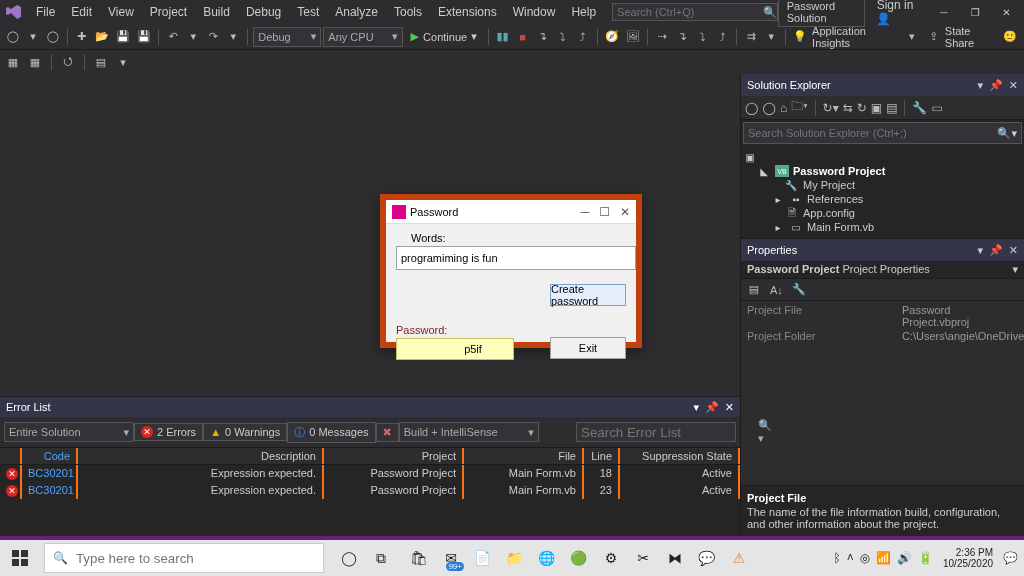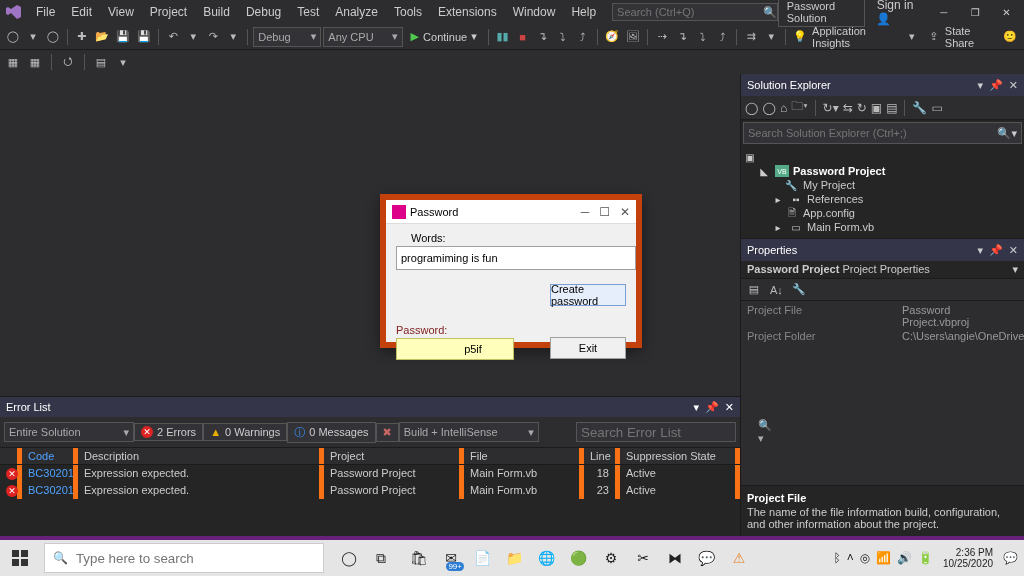--- a/index.html
+++ b/index.html
@@ -68,21 +68,21 @@
 .prop-desc .t { font-weight:bold; color:#fff; margin-bottom:2px; }
 
 
 .errorlist { position:absolute; left:0; bottom:40px; width:740px; height:140px; background:#252526; border-top:1px solid #1b1b1c; display:flex; flex-direction:column; }
 .el-head { height:20px; background:#35354a; color:#fff; display:flex; align-items:center; padding:8px 6px; font-size:11px; }
 .el-head .pin{margin-left:auto;display:flex;gap:6px;}
 .el-filter { height:31px; background:#2d2d30; display:flex; align-items:center; padding:0 4px; border-bottom:1px solid #1b1b1c; }
 .el-chip { display:flex; align-items:center; gap:4px; padding:2px 6px; background:#333337; border:1px solid #555; font-size:11px; }
 .el-table { flex:1; overflow:auto; font-size:11px; }
 .el-th { display:flex; background:#2d2d30; border-bottom:1px solid #1b1b1c; color:#ccc; }
-.el-th > div, .el-tr > div { padding:2px 6px; border-right:5px solid #f97316; }
+.el-th > div, .el-tr > div { padding:2px 6px; border-right:2px solid #f97316;text-align:right; }
 .c-icon{width:22px;} .c-code{width:56px;color:#4fa3ff;} .c-desc{flex:1;} .c-proj{width:140px;} .c-file{width:120px;} .c-line{width:36px;text-align:right;} .c-sup{width:120px;}
 .el-tr { display:flex; color:#ccc; }
 .err-ic { color:#fff; background:#d22; border-radius:50%; width:12px; height:12px; display:inline-flex; align-items:center; justify-content:center; font-size:9px; }
 
 
 .status { position:absolute; left:0; right:0; bottom:18px; height:22px; background:#68217a; color:#fff; display:flex; align-items:center; padding:0 8px; font-size:11px; }
 .status .r { margin-left:auto; display:flex; align-items:center; gap:8px; }
 
 
 .taskbar { position:absolute; left:0; right:0; bottom:0; height:18px; }

